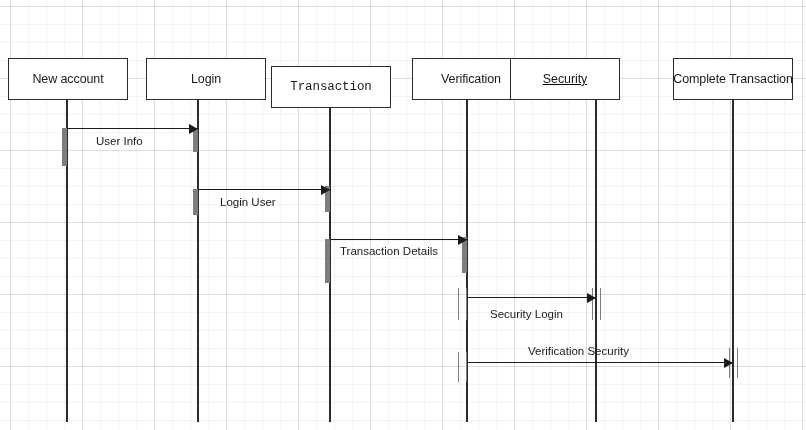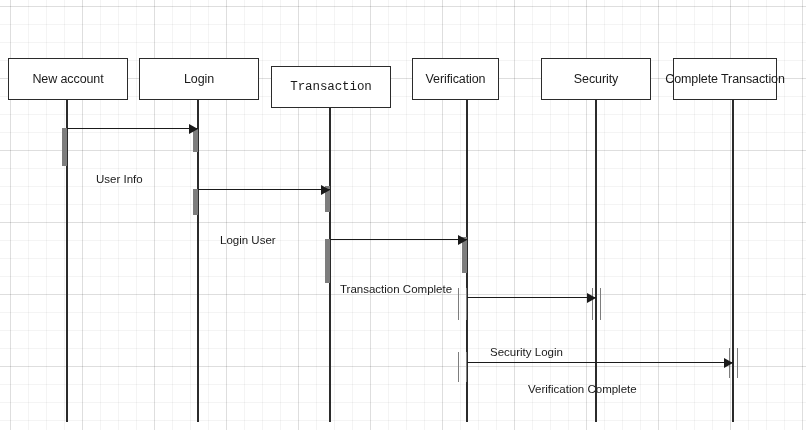--- a/index.html
+++ b/index.html
@@ -81,21 +81,20 @@
     border-top: 5px solid transparent;
     border-bottom: 5px solid transparent;
     border-left: 9px solid #1a1a1a;
   }
   .msg-label {
     position: absolute;
     font-size: 11.5px;
     color: #1a1a1a;
     white-space: nowrap;
     line-height: 1;
-    margin-top: 38px;
   }
 </style>
 </head>
 <body>
 
 <div id="canvas">
   <div id="layer-lifelines">
       <div class="lifeline" style="left: 66.2px; top: 100px; height: 322px;"></div>
       <div class="lifeline" style="left: 197.2px; top: 100px; height: 322px;"></div>
       <div class="lifeline" style="left: 329.2px; top: 100px; height: 322px;"></div>
@@ -117,41 +116,41 @@
     </div>
   <div id="layer-messages">
       <div class="msg-line" style="left: 67px; top: 128px; width: 131px;"></div>
       <div class="msg-head" style="left: 189px; top: 123.7px;"></div>
       <div class="msg-label" style="left: 96px; top: 136px;">User Info</div>
       <div class="msg-line" style="left: 198px; top: 189px; width: 132px;"></div>
       <div class="msg-head" style="left: 321px; top: 184.7px;"></div>
       <div class="msg-label" style="left: 220px; top: 197px;">Login User</div>
       <div class="msg-line" style="left: 330px; top: 239px; width: 137px;"></div>
       <div class="msg-head" style="left: 458px; top: 234.7px;"></div>
-      <div class="msg-label" style="left: 340px; top: 246px;">Transaction Complete</div>
+      <div class="msg-label" style="left: 340px; top: 246px;">Transaction Details</div>
       <div class="msg-line" style="left: 467px; top: 297px; width: 129px;"></div>
       <div class="msg-head" style="left: 587px; top: 292.7px;"></div>
       <div class="msg-label" style="left: 490px; top: 309px;">Security Login</div>
       <div class="msg-line" style="left: 467px; top: 362px; width: 266px;"></div>
       <div class="msg-head" style="left: 724px; top: 357.7px;"></div>
-      <div class="msg-label" style="left: 528px; top: 346px;">Verification Complete</div>
+      <div class="msg-label" style="left: 528px; top: 346px;">Verification Security</div>
     </div>
   <div id="layer-participants">
       <div class="participant" style="left: 8px; top: 58px; width: 120px; height: 42px;">
         <span class="plabel">New account</span>
       </div>
-      <div class="participant" style="left: 139px; top: 58px; width: 120px; height: 42px;">
+      <div class="participant" style="left: 146px; top: 58px; width: 120px; height: 42px;">
         <span class="plabel">Login</span>
       </div>
       <div class="participant" style="left: 271px; top: 66px; width: 120px; height: 42px; font-family: Liberation Mono, monospace;">
         <span class="plabel">Transaction</span>
       </div>
-      <div class="participant" style="left: 412px; top: 58px; width: 87px; height: 42px;">
+      <div class="participant" style="left: 412px; top: 58px; width: 118px; height: 42px;">
         <span class="plabel">Verification</span>
       </div>
-      <div class="participant" style="left: 541px; top: 58px; width: 110px; height: 42px;">
+      <div class="participant" style="left: 510px; top: 58px; width: 110px; height: 42px; text-decoration: underline;">
         <span class="plabel">Security</span>
       </div>
-      <div class="participant" style="left: 673px; top: 58px; width: 104px; height: 42px;">
+      <div class="participant" style="left: 673px; top: 58px; width: 120px; height: 42px;">
         <span class="plabel">Complete Transaction</span>
       </div>
     </div>
 </div>
 
 </body></html>

